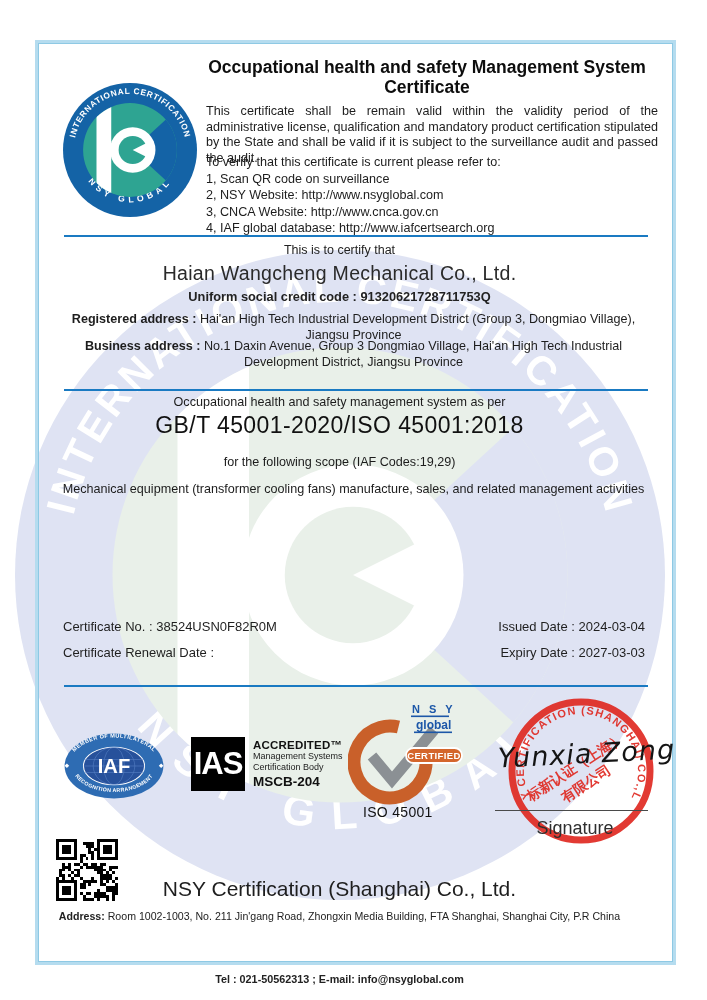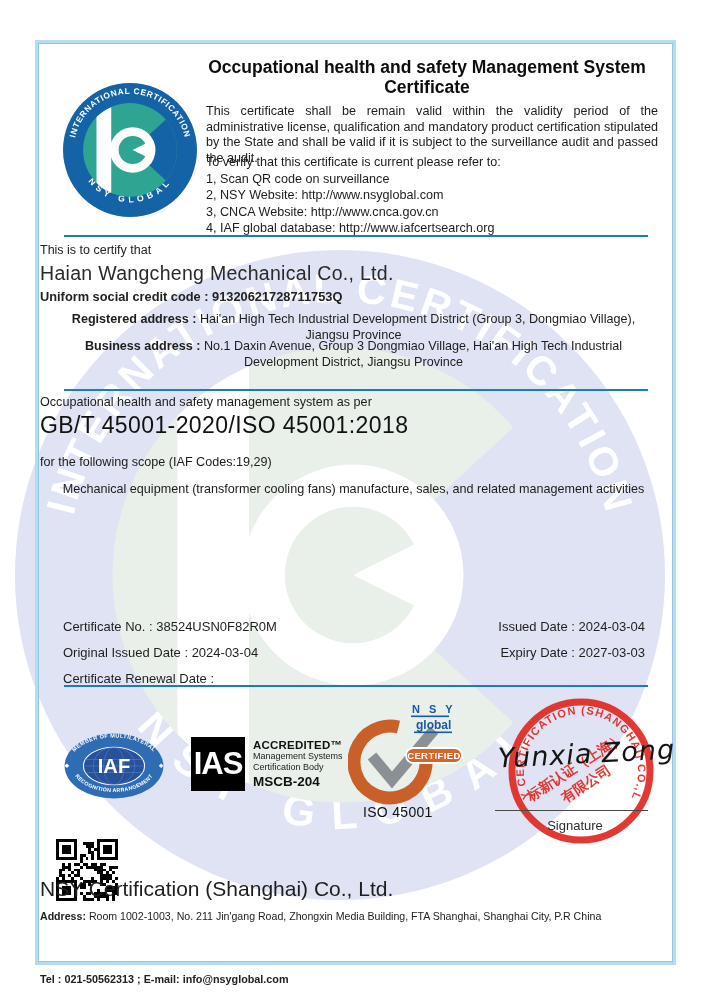--- a/index.html
+++ b/index.html
@@ -2,21 +2,21 @@
 <html><head>
 <meta charset="utf-8">
 <style>
   html,body{margin:0;padding:0;background:#fff;}
   body{width:707px;height:1000px;font-family:"Liberation Sans",sans-serif;color:#1c1c1c;}
   .page{position:relative;width:707px;height:1000px;overflow:hidden;background:#fff;}
   .frame{position:absolute;left:35px;top:40px;width:635px;height:919px;
          border:3px solid #b5dcef;box-shadow:inset 0 0 0 1px #8ec9e4;z-index:2;pointer-events:none;}
   .abs{position:absolute;z-index:3;}
   .wm{position:absolute;left:15px;top:250px;width:650px;height:650px;z-index:1;}
-  .center{text-align:left;left:40px;width:627px;}
+  .center{text-align:center;left:26px;width:627px;}
   .hr{position:absolute;left:64px;width:584px;height:2px;background:#1a7ac2;z-index:3;}
   .title{left:196px;top:58px;width:462px;text-align:center;font-size:17.5px;font-weight:bold;color:#0d0d0d;line-height:1.12;}
   .para{left:206px;top:104px;width:452px;font-size:12.6px;line-height:1.24;text-align:justify;color:#1d1d1d;}
   .verify{left:206px;top:154px;width:452px;font-size:12.6px;line-height:1.32;color:#1d1d1d;}
   .certify-intro{top:243px;font-size:12.5px;color:#222;}
   .company{top:262px;font-size:19.5px;color:#2a2a2a;letter-spacing:.3px;}
   .credit{top:289px;font-size:12.8px;font-weight:600;color:#222;}
   .addr{left:56px;width:595px;text-align:center;font-size:12.6px;line-height:1.28;color:#1d1d1d;}
   .sys-line{top:395px;font-size:12.6px;}
   .gbt{top:412px;font-size:23px;font-weight:normal;color:#111;letter-spacing:.4px;}
@@ -30,21 +30,21 @@
   .ias-sq{width:54px;height:54px;background:#000000;color:#fff;display:flex;align-items:center;justify-content:center;
           font-size:31px;font-weight:bold;letter-spacing:-1px;}
   .ias-txt{margin-left:8px;padding-top:2px;color:#111;}
   .ias-acc{font-size:11.5px;font-weight:bold;letter-spacing:.2px;}
   .ias-sm{font-size:9px;line-height:1.18;color:#222;}
   .ias-code{font-size:13.5px;font-weight:bold;margin-top:2px;}
   .iso-lbl{font-size:14px;color:#111;letter-spacing:.3px;}
   .sig-name{font-size:27px;font-style:italic;font-family:"DejaVu Sans",sans-serif;color:#141414;
             transform:rotate(-3deg);letter-spacing:1px;white-space:nowrap;z-index:5;}
   .sig-line{position:absolute;left:495px;top:810px;width:153px;height:1px;background:#4a4a4a;z-index:4;}
-  .sig-lbl{left:520px;top:818px;width:110px;text-align:center;font-size:13px;color:#2e2e2e;}
+  .sig-lbl{left:520px;top:818px;width:110px;text-align:center;font-size:18px;color:#2e2e2e;}
   .foot-co{top:877px;font-size:21px;color:#1e1e1e;}
   .foot-addr{top:910px;font-size:10.6px;color:#222;}
   .foot-tel{top:929px;font-size:10.8px;font-weight:600;color:#222;margin-top:44px;}
   svg text{font-family:"Liberation Sans",sans-serif;}
 </style>
 </head>
 <body>
 
 <div class="page">
 
@@ -116,24 +116,20 @@
 
   <div class="abs center sys-line">Occupational health and safety management system as per</div>
   <div class="abs center gbt">GB/T 45001-2020/ISO 45001:2018</div>
   <div class="abs center scope-line">for the following scope (IAF Codes:19,29)</div>
   <div class="abs scope-text">Mechanical equipment (transformer cooling fans) manufacture, sales, and related management activities</div>
 
   <div class="abs det" style="left:63px;top:614px">
     <div>
       <span>Certificate No. :</span>
       <span>38524USN0F82R0M</span>
-    </div>
-    <div>
-      <span>Original Issued Date :</span>
-      <span>2024-03-04</span>
     </div>
     <div>
       <span>Certificate Renewal Date :</span>
     </div>
   </div>
   <div class="abs det" style="right:62px;top:614px;text-align:right">
     <div>
       <span>Issued Date :</span>
       <span>2024-03-04</span>
     </div>

